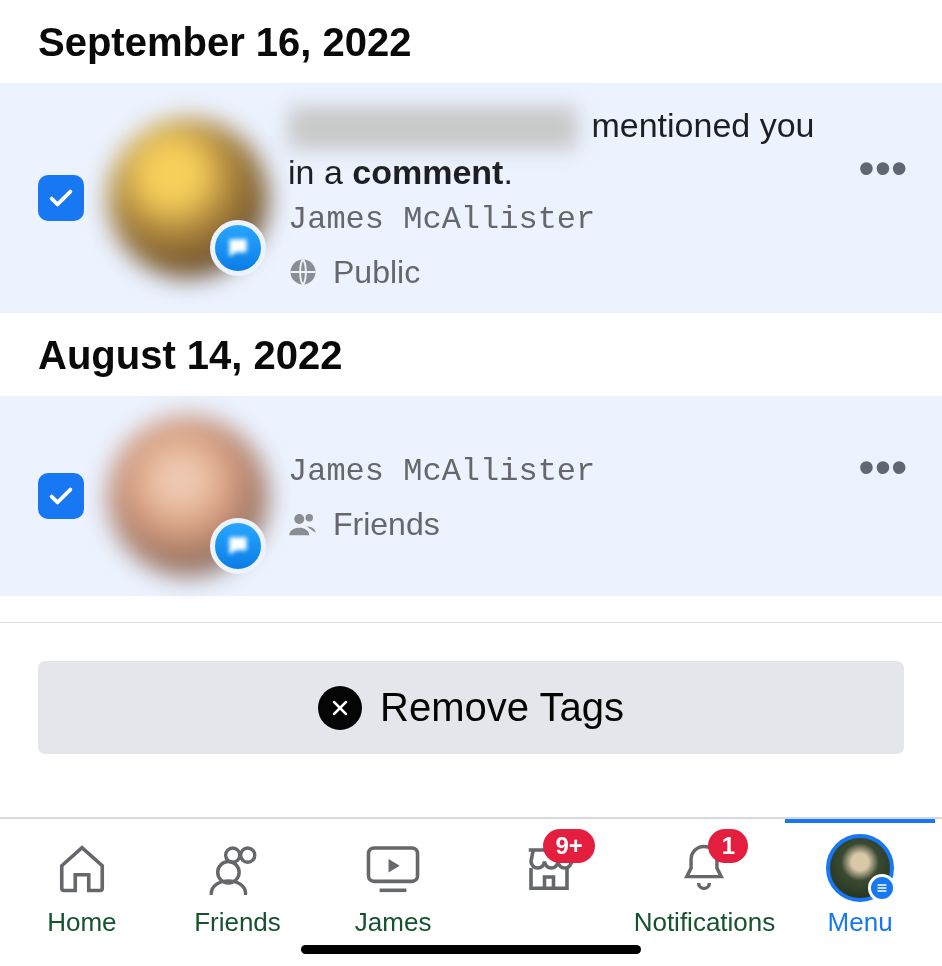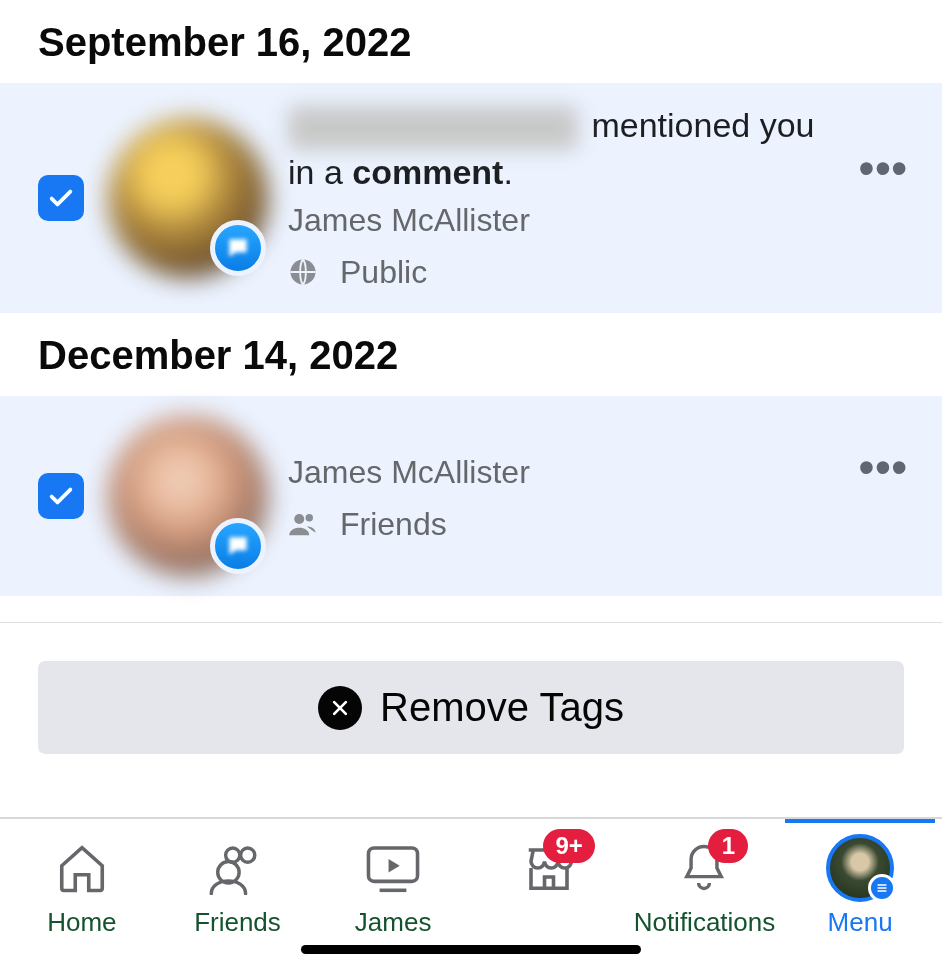--- a/index.html
+++ b/index.html
@@ -91,28 +91,29 @@
     border-radius:6px;
     vertical-align: middle;
     margin-right:4px;
   }
   .activity-text b { font-weight: 700; }
 
   .activity-sub {
     color: #65676b;
     font-size: 32px;
     margin-top: 4px;
+    font-family: Liberation Mono, monospace;
   }
   .activity-privacy {
     color: #65676b;
     font-size: 32px;
     margin-top: 10px;
     display: flex;
     align-items: center;
-    gap: 22px;
+    gap: 15px;
   }
   .activity-privacy svg { width: 30px; height:30px; fill:#8a8d91; }
 
   .more-btn {
     font-size: 44px;
     color: #606770;
     letter-spacing: 1px;
     font-weight:700;
     padding: 0 4px;
     line-height: 0.4;
@@ -234,21 +235,21 @@
       <svg viewBox="0 0 24 24">
           <circle cx="12" cy="12" r="10" fill="#8a8d91"></circle>
           <path d="M2 12h20M12 2c3 3 3 17 0 20M12 2c-3 3-3 17 0 20" stroke="#ecf3ff" stroke-width="1.5" fill="none"></path>
         </svg>
       <span>Public</span>
     </div>
   </div>
   <div class="more-btn">•••</div>
 </div>
 
-<div class="date-header">December 14, 2022</div>
+<div class="date-header">August 14, 2022</div>
 <div class="activity-item">
   <div class="checkbox">
     <svg viewBox="0 0 24 24">
         <path d="M4 12.5l5 5L20 6.5" stroke="#fff" stroke-width="3.2" fill="none" stroke-linecap="round" stroke-linejoin="round"></path>
       </svg>
   </div>
   <div class="avatar-wrap">
     <div class="avatar avatar-2"></div>
     <div class="avatar-badge">
       <svg viewBox="0 0 24 24">

